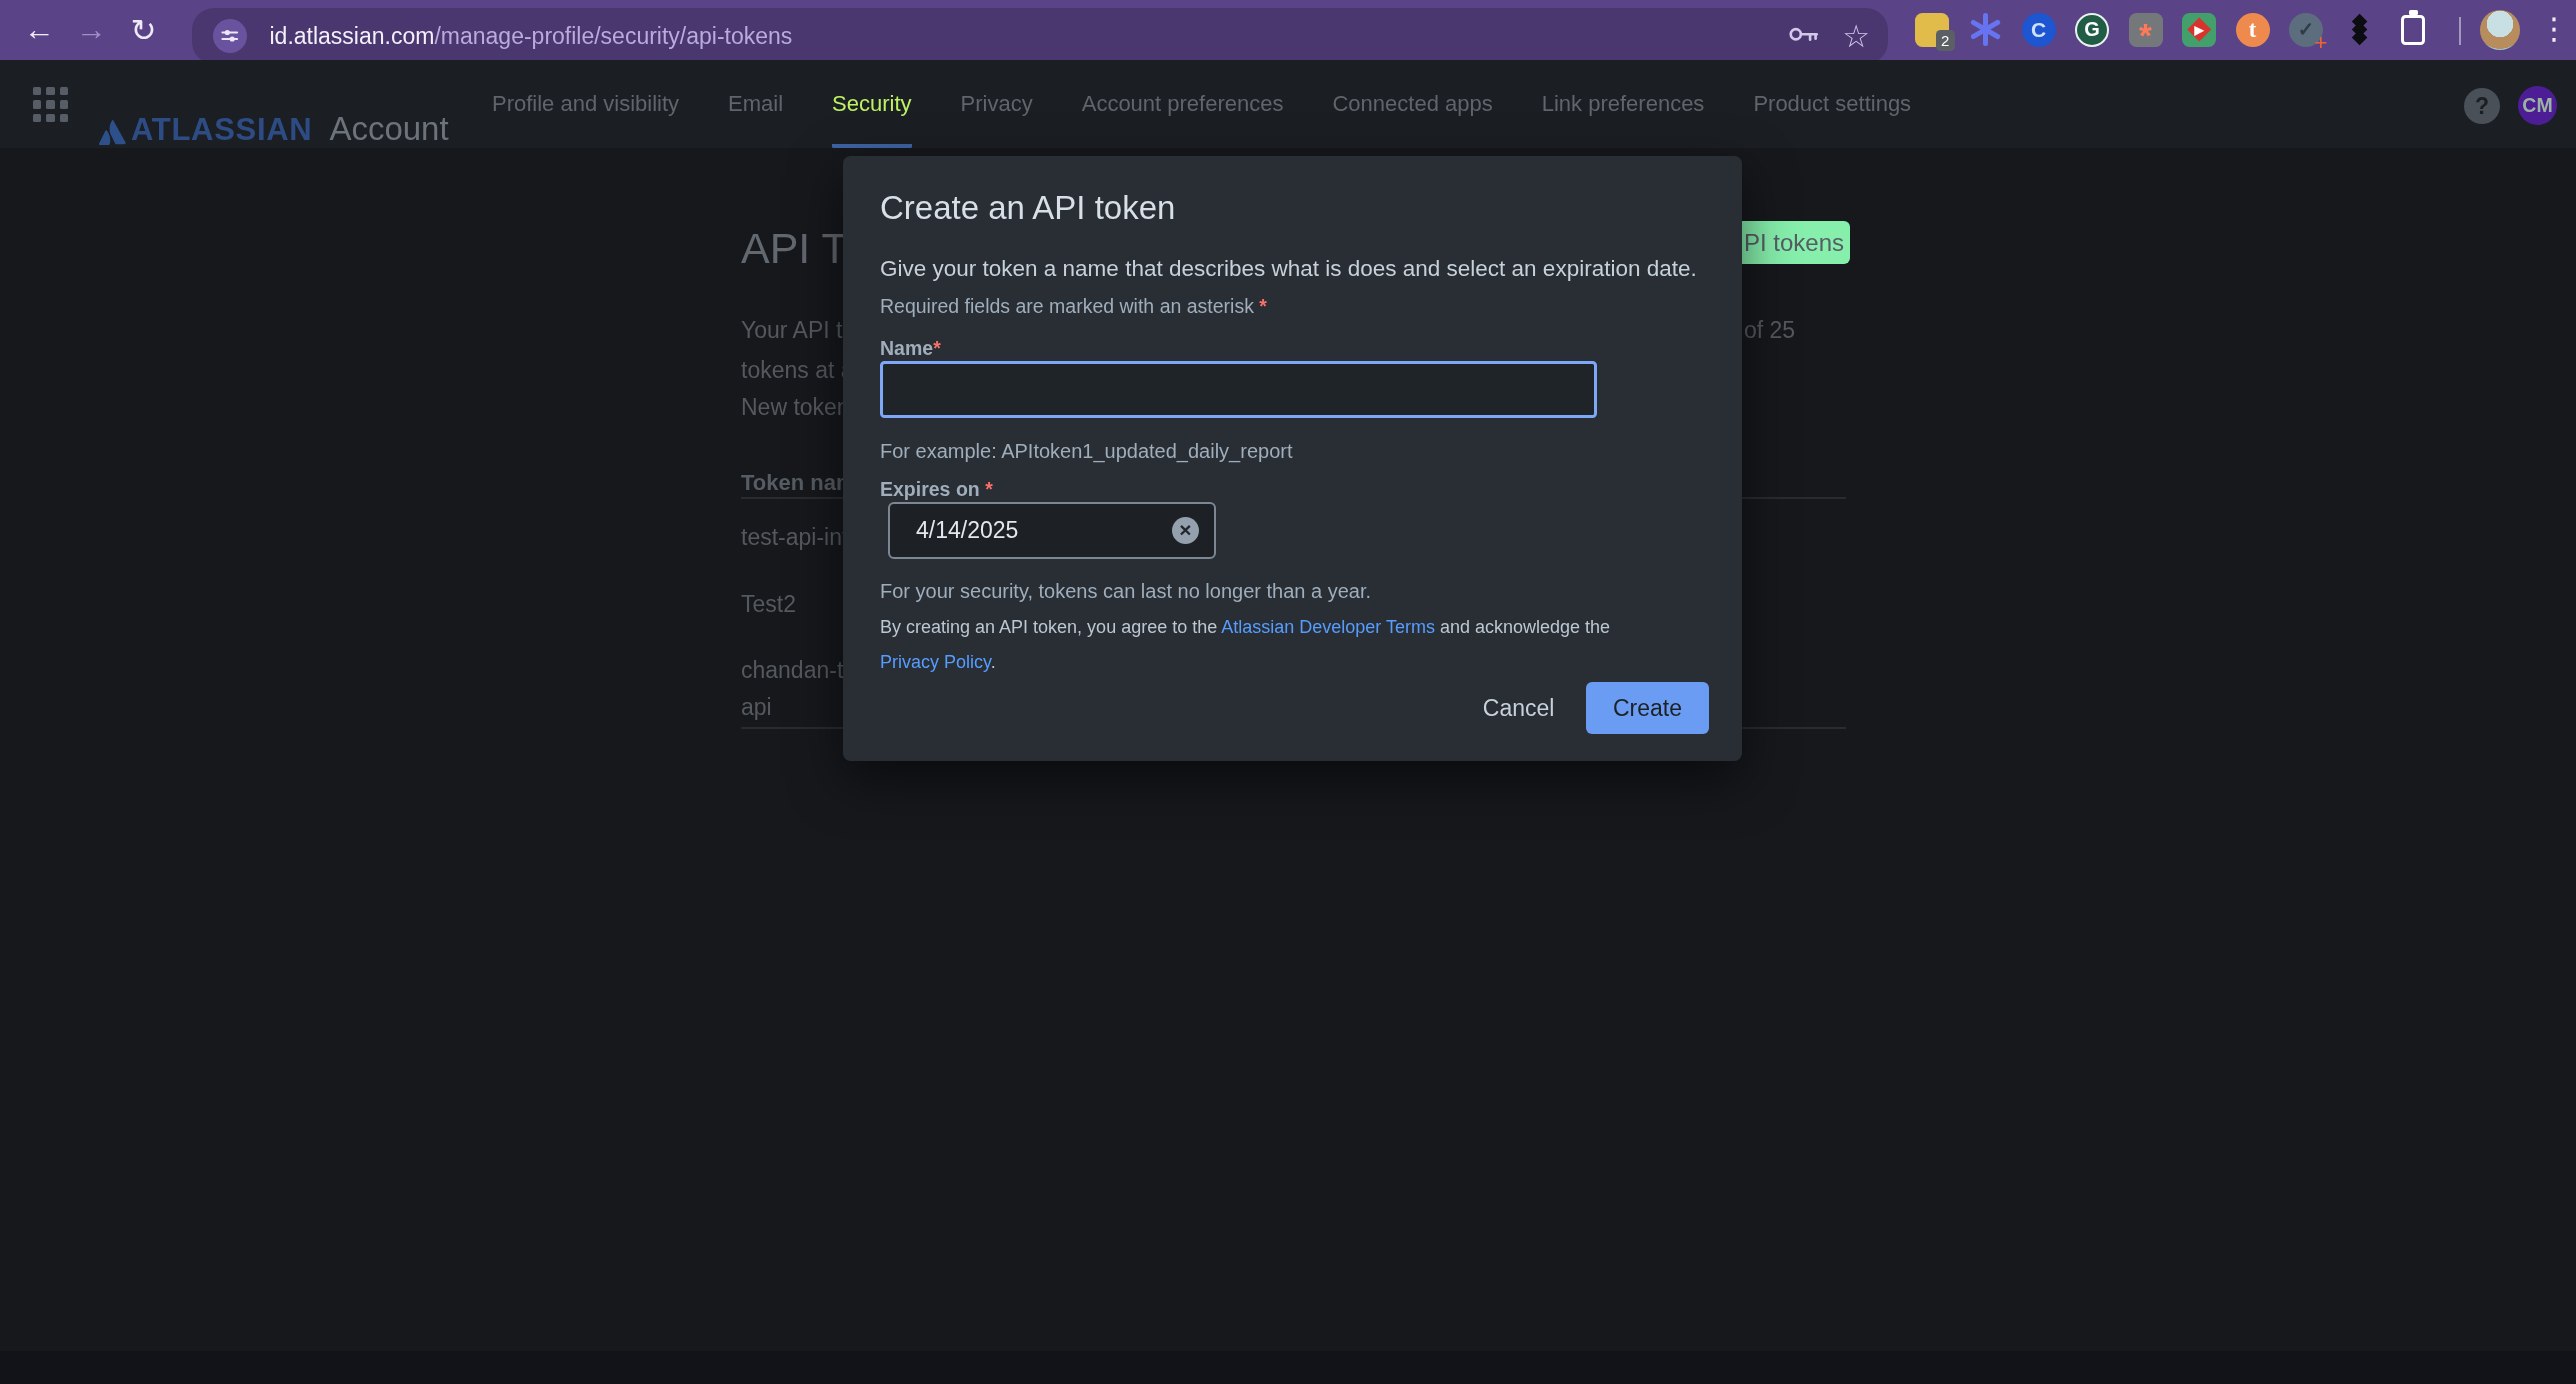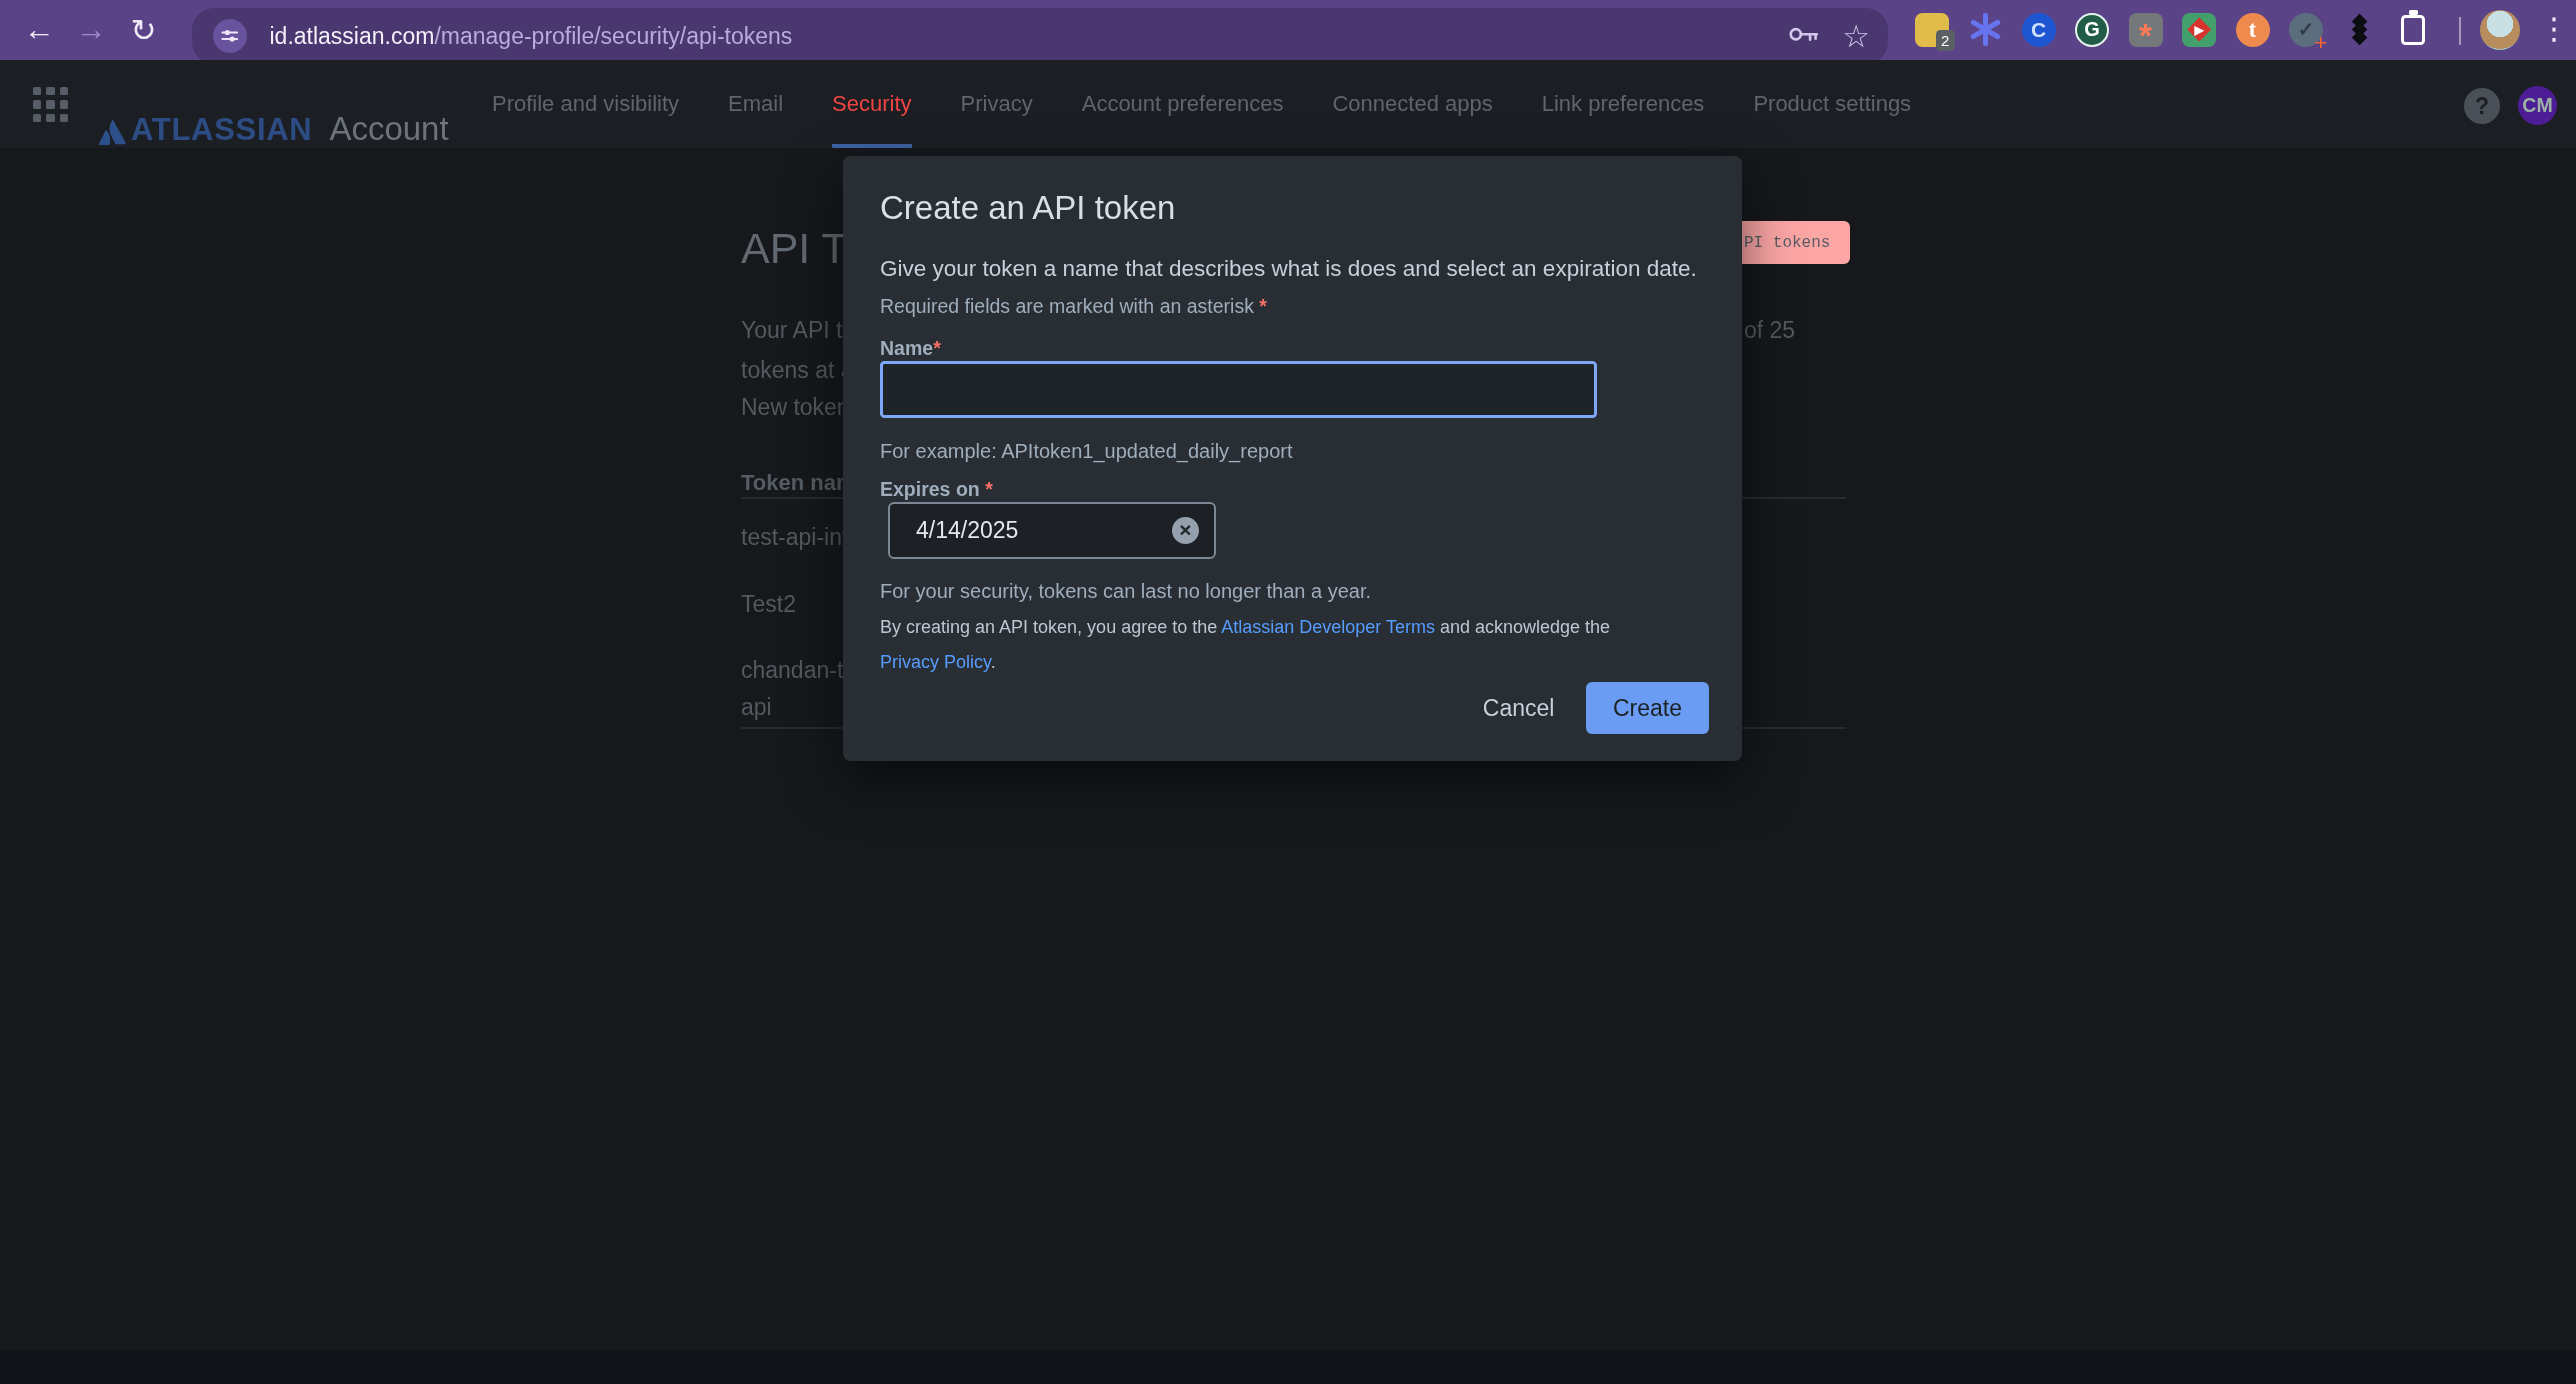--- a/index.html
+++ b/index.html
@@ -40,28 +40,28 @@
   
   .appnav { position:absolute; top:60px; left:0; width:2576px; height:88px; background:#1b1e23; }
   .grid-icon { position:absolute; left:33px; top:27px; width:35px; height:35px; display:grid; grid-template-columns:repeat(3,8.2px); grid-template-rows:repeat(3,8.2px); gap:5.2px; }
   .grid-icon i { background:#565d66; border-radius:1.5px; }
   .logo { position:absolute; left:96px; top:0; height:88px; display:flex; align-items:flex-end; gap:1px; }
   .logo-mark { width:34px; height:31px; }
   .logo-brand { font-size:31px; font-weight:800; letter-spacing:0.7px; color:#2d4c84; }
   .logo-product { font-size:33px; font-weight:400; color:#6d737b; margin-left:16px; }
   .nav-items { position:absolute; left:477px; top:0; height:88px; display:flex; gap:34px; }
   .nav-item { height:88px; display:flex; align-items:center; font-size:22px; color:#60656c; cursor:pointer; border-bottom:4.5px solid transparent; padding-top:4.5px;margin-left:15px; }
-  .nav-item.active { color:#ef4444; border-bottom-color:#3e63a4; border-radius:0 0 1.5px 1.5px; }
+  .nav-item.active { color:#bef264; border-bottom-color:#3e63a4; border-radius:0 0 1.5px 1.5px; }
   .nav-help { position:absolute; left:2464px; top:28px; width:36px; height:36px; border-radius:50%; background:#4a5058; color:#1b1e23; font-size:23px; font-weight:bold; display:flex; align-items:center; justify-content:center; }
   .nav-avatar { position:absolute; left:2518px; top:26px; width:39px; height:39px; border-radius:50%; background:#4c1d95; color:#9cb3a4; font-size:19.5px; font-weight:600; display:flex; align-items:center; justify-content:center; }
 
   
   .page { position:absolute; inset:148px 0 0 0; background:#16181c; }
   .pg-heading { position:absolute; left:741px; top:76px; font-size:43px; font-weight:500; color:#62686f; }
-  .pg-topbtn { position:absolute; left:1711px; top:73px; width:139px; height:43px; background:#fca5a5; border-radius:6px; color:#575d65; font-size:16px; display:flex; align-items:center; padding-left:33px; white-space:nowrap;font-family:Liberation Mono, monospace; }
+  .pg-topbtn { position:absolute; left:1711px; top:73px; width:139px; height:43px; background:#86efac; border-radius:6px; color:#575d65; font-size:24px; display:flex; align-items:center; padding-left:33px; white-space:nowrap; }
   .pg-text { position:absolute; font-size:23px; color:#54595f; white-space:nowrap; }
   .pg-th { position:absolute; left:741px; top:322px; font-size:22px; font-weight:700; color:#565c63; }
   .pg-line { position:absolute; left:741px; width:1105px; height:2.2px; background:#282c31; }
   .footer-strip { position:absolute; left:0; bottom:0; width:2576px; height:34px; background:#111318; }
 
   
   .modal { position:absolute; left:843px; top:156px; width:899px; height:605px; background:#282e33; border-radius:7.5px; box-shadow:0 18px 52px rgba(0,0,0,.55); z-index:10; }
   .m-title { position:absolute; left:37px; top:33px; font-size:33px; font-weight:500; color:#d7dfe7; }
   .m-sub { position:absolute; left:37px; top:100px; font-size:22.5px; color:#c7d1db; white-space:nowrap; }
   .m-req { position:absolute; left:37px; top:139px; font-size:19.5px; color:#9fadbc; }

